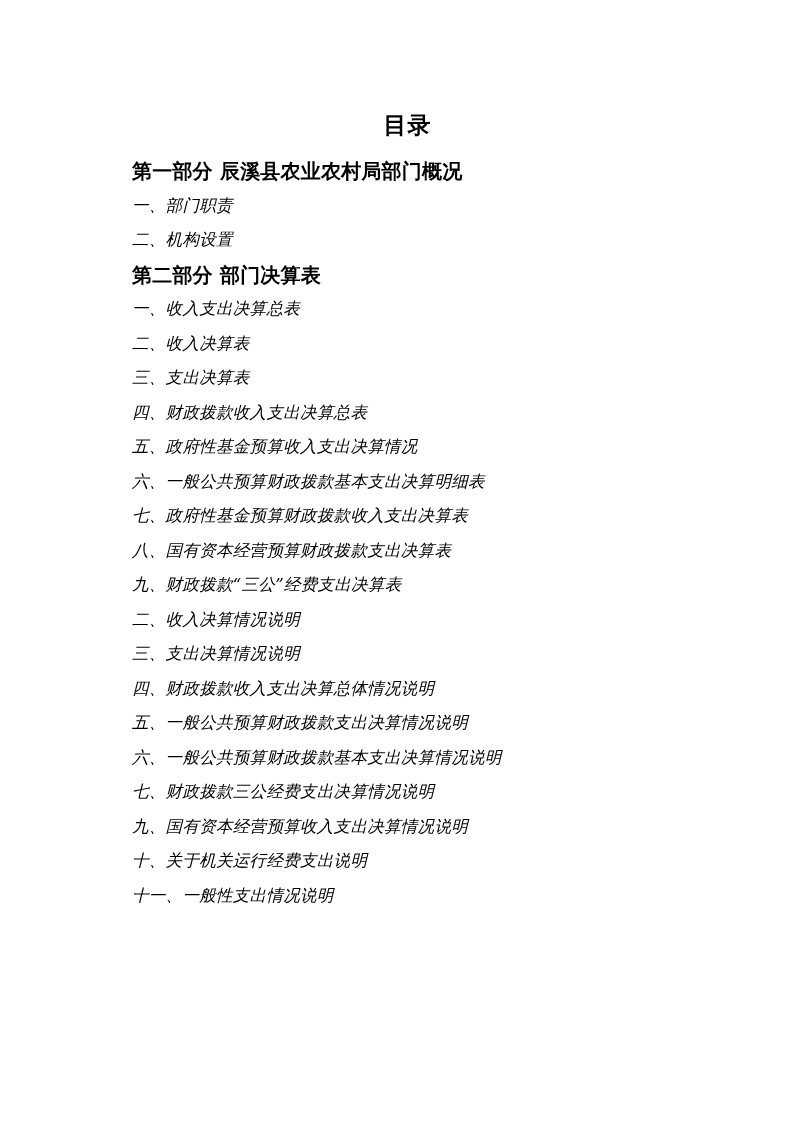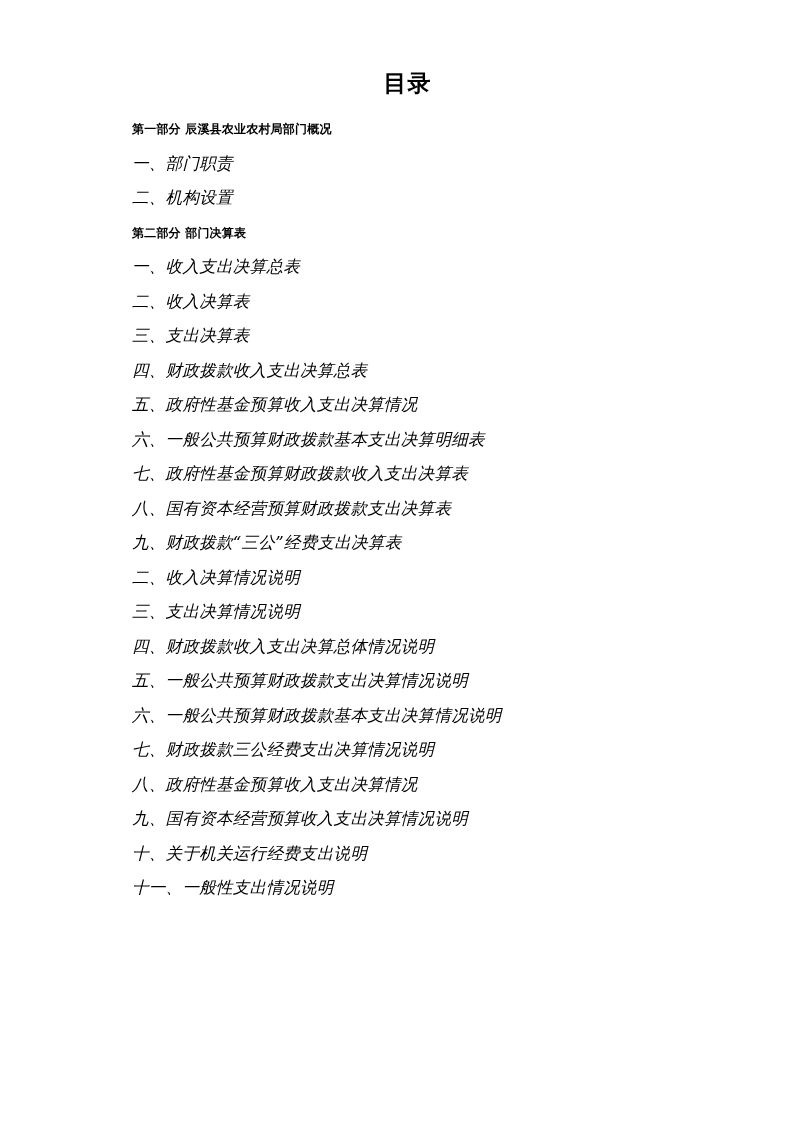--- a/index.html
+++ b/index.html
@@ -15,21 +15,21 @@
     position: relative;
     overflow: hidden;
   }
   .page {
     position: absolute;
     left: 0;
     top: 0;
     width: 793px;
     height: 1122px;
     box-sizing: border-box;
-    padding: 66px 110px 0 132px;
+    padding: 108px 110px 0 132px;
   }
   .doc-title {
     text-align: center;
     font-size: 23px;
     font-weight: bold;
     letter-spacing: 1px;
     margin: 0 0 12px 0;
     line-height: 34px;
     font-family: "DejaVu Sans", "Liberation Sans", sans-serif;
   }
@@ -39,21 +39,21 @@
     list-style: none;
   }
   .toc-entry {
     font-size: 16.5px;
     line-height: 34.5px;
     white-space: nowrap;
   }
   .toc-entry.part {
     font-weight: bold;
     font-family: "DejaVu Sans", "Liberation Sans", sans-serif;
-    font-size: 12px;
+    font-size: 20px;
     letter-spacing: 0.2px;
   }
   .toc-entry.item {
     font-family: "DejaVu Serif", "Liberation Serif", serif;
     font-size: 16.5px;
     letter-spacing: 0.3px;
     font-style: italic;
   }
 </style>
 </head>
@@ -74,18 +74,17 @@
       <li class="toc-entry item">六、一般公共预算财政拨款基本支出决算明细表</li>
       <li class="toc-entry item">七、政府性基金预算财政拨款收入支出决算表</li>
       <li class="toc-entry item">八、国有资本经营预算财政拨款支出决算表</li>
       <li class="toc-entry item">九、财政拨款“三公”经费支出决算表</li>
       <li class="toc-entry item">二、收入决算情况说明</li>
       <li class="toc-entry item">三、支出决算情况说明</li>
       <li class="toc-entry item">四、财政拨款收入支出决算总体情况说明</li>
       <li class="toc-entry item">五、一般公共预算财政拨款支出决算情况说明</li>
       <li class="toc-entry item">六、一般公共预算财政拨款基本支出决算情况说明</li>
       <li class="toc-entry item">七、财政拨款三公经费支出决算情况说明</li>
-      <li class="toc-entry item">八、政府性基金预算收入支出决算情况</li>
       <li class="toc-entry item">九、国有资本经营预算收入支出决算情况说明</li>
       <li class="toc-entry item">十、关于机关运行经费支出说明</li>
       <li class="toc-entry item">十一、一般性支出情况说明</li>
     </ul>
 </div>
 
 </body></html>

